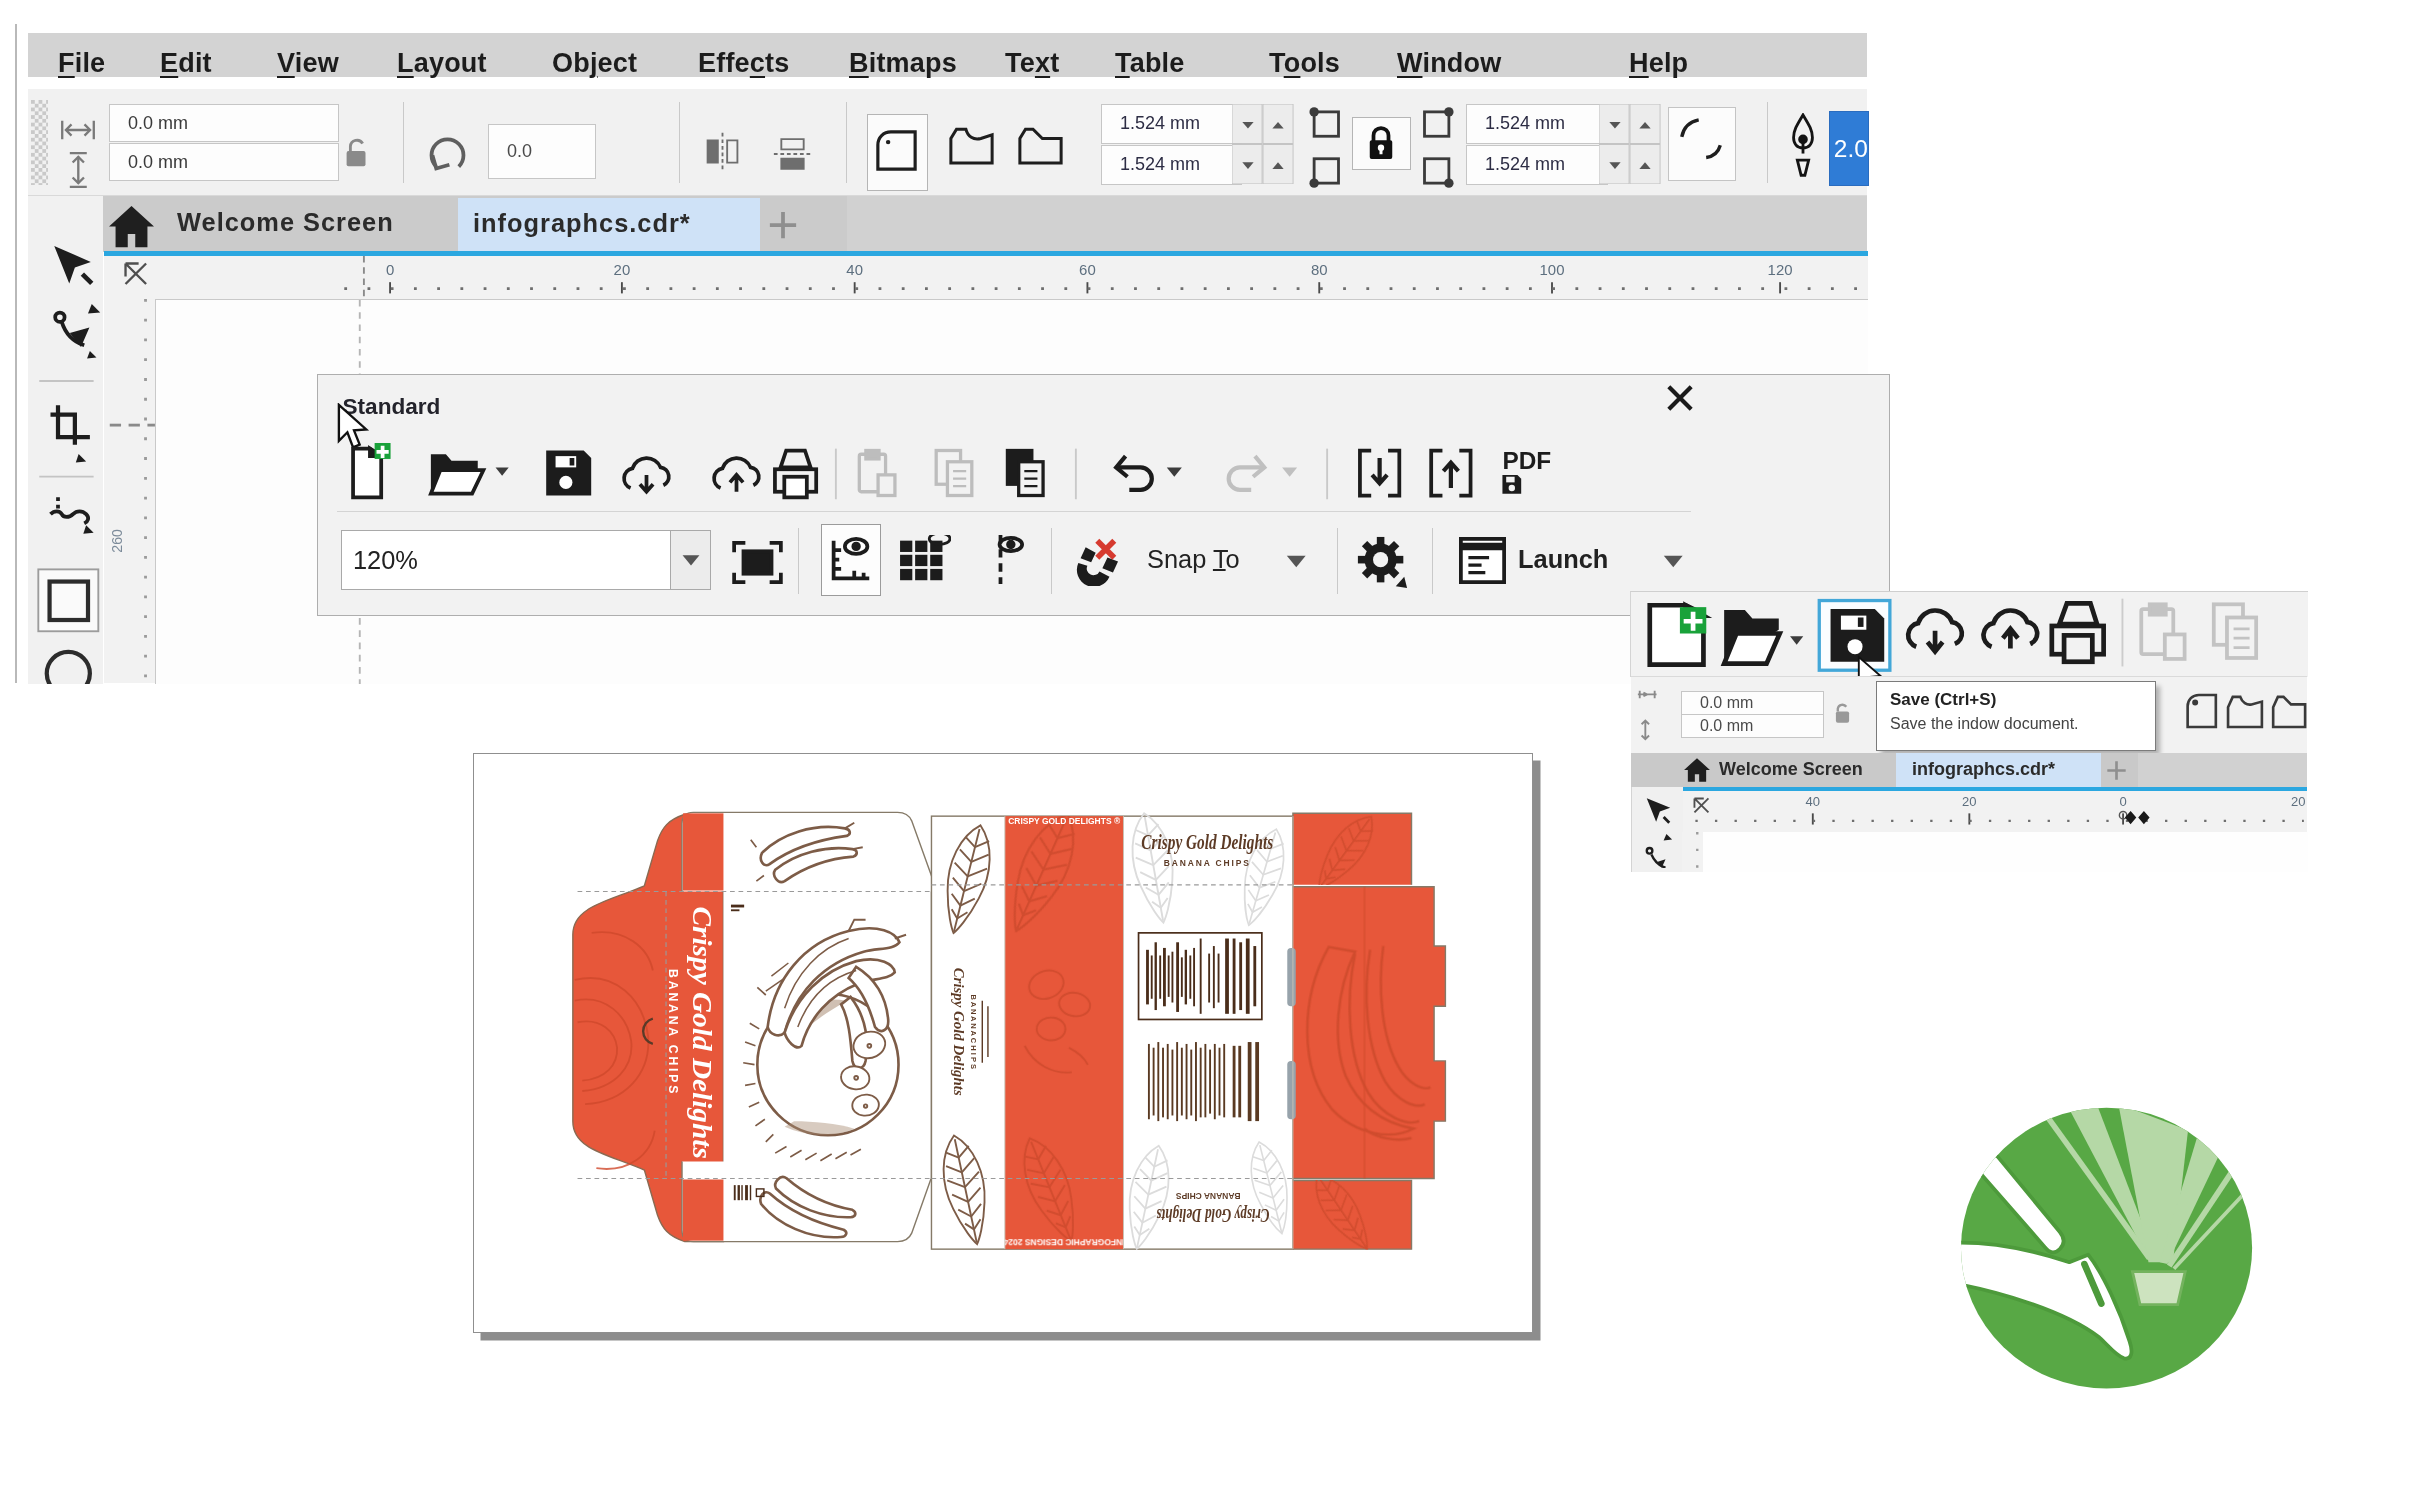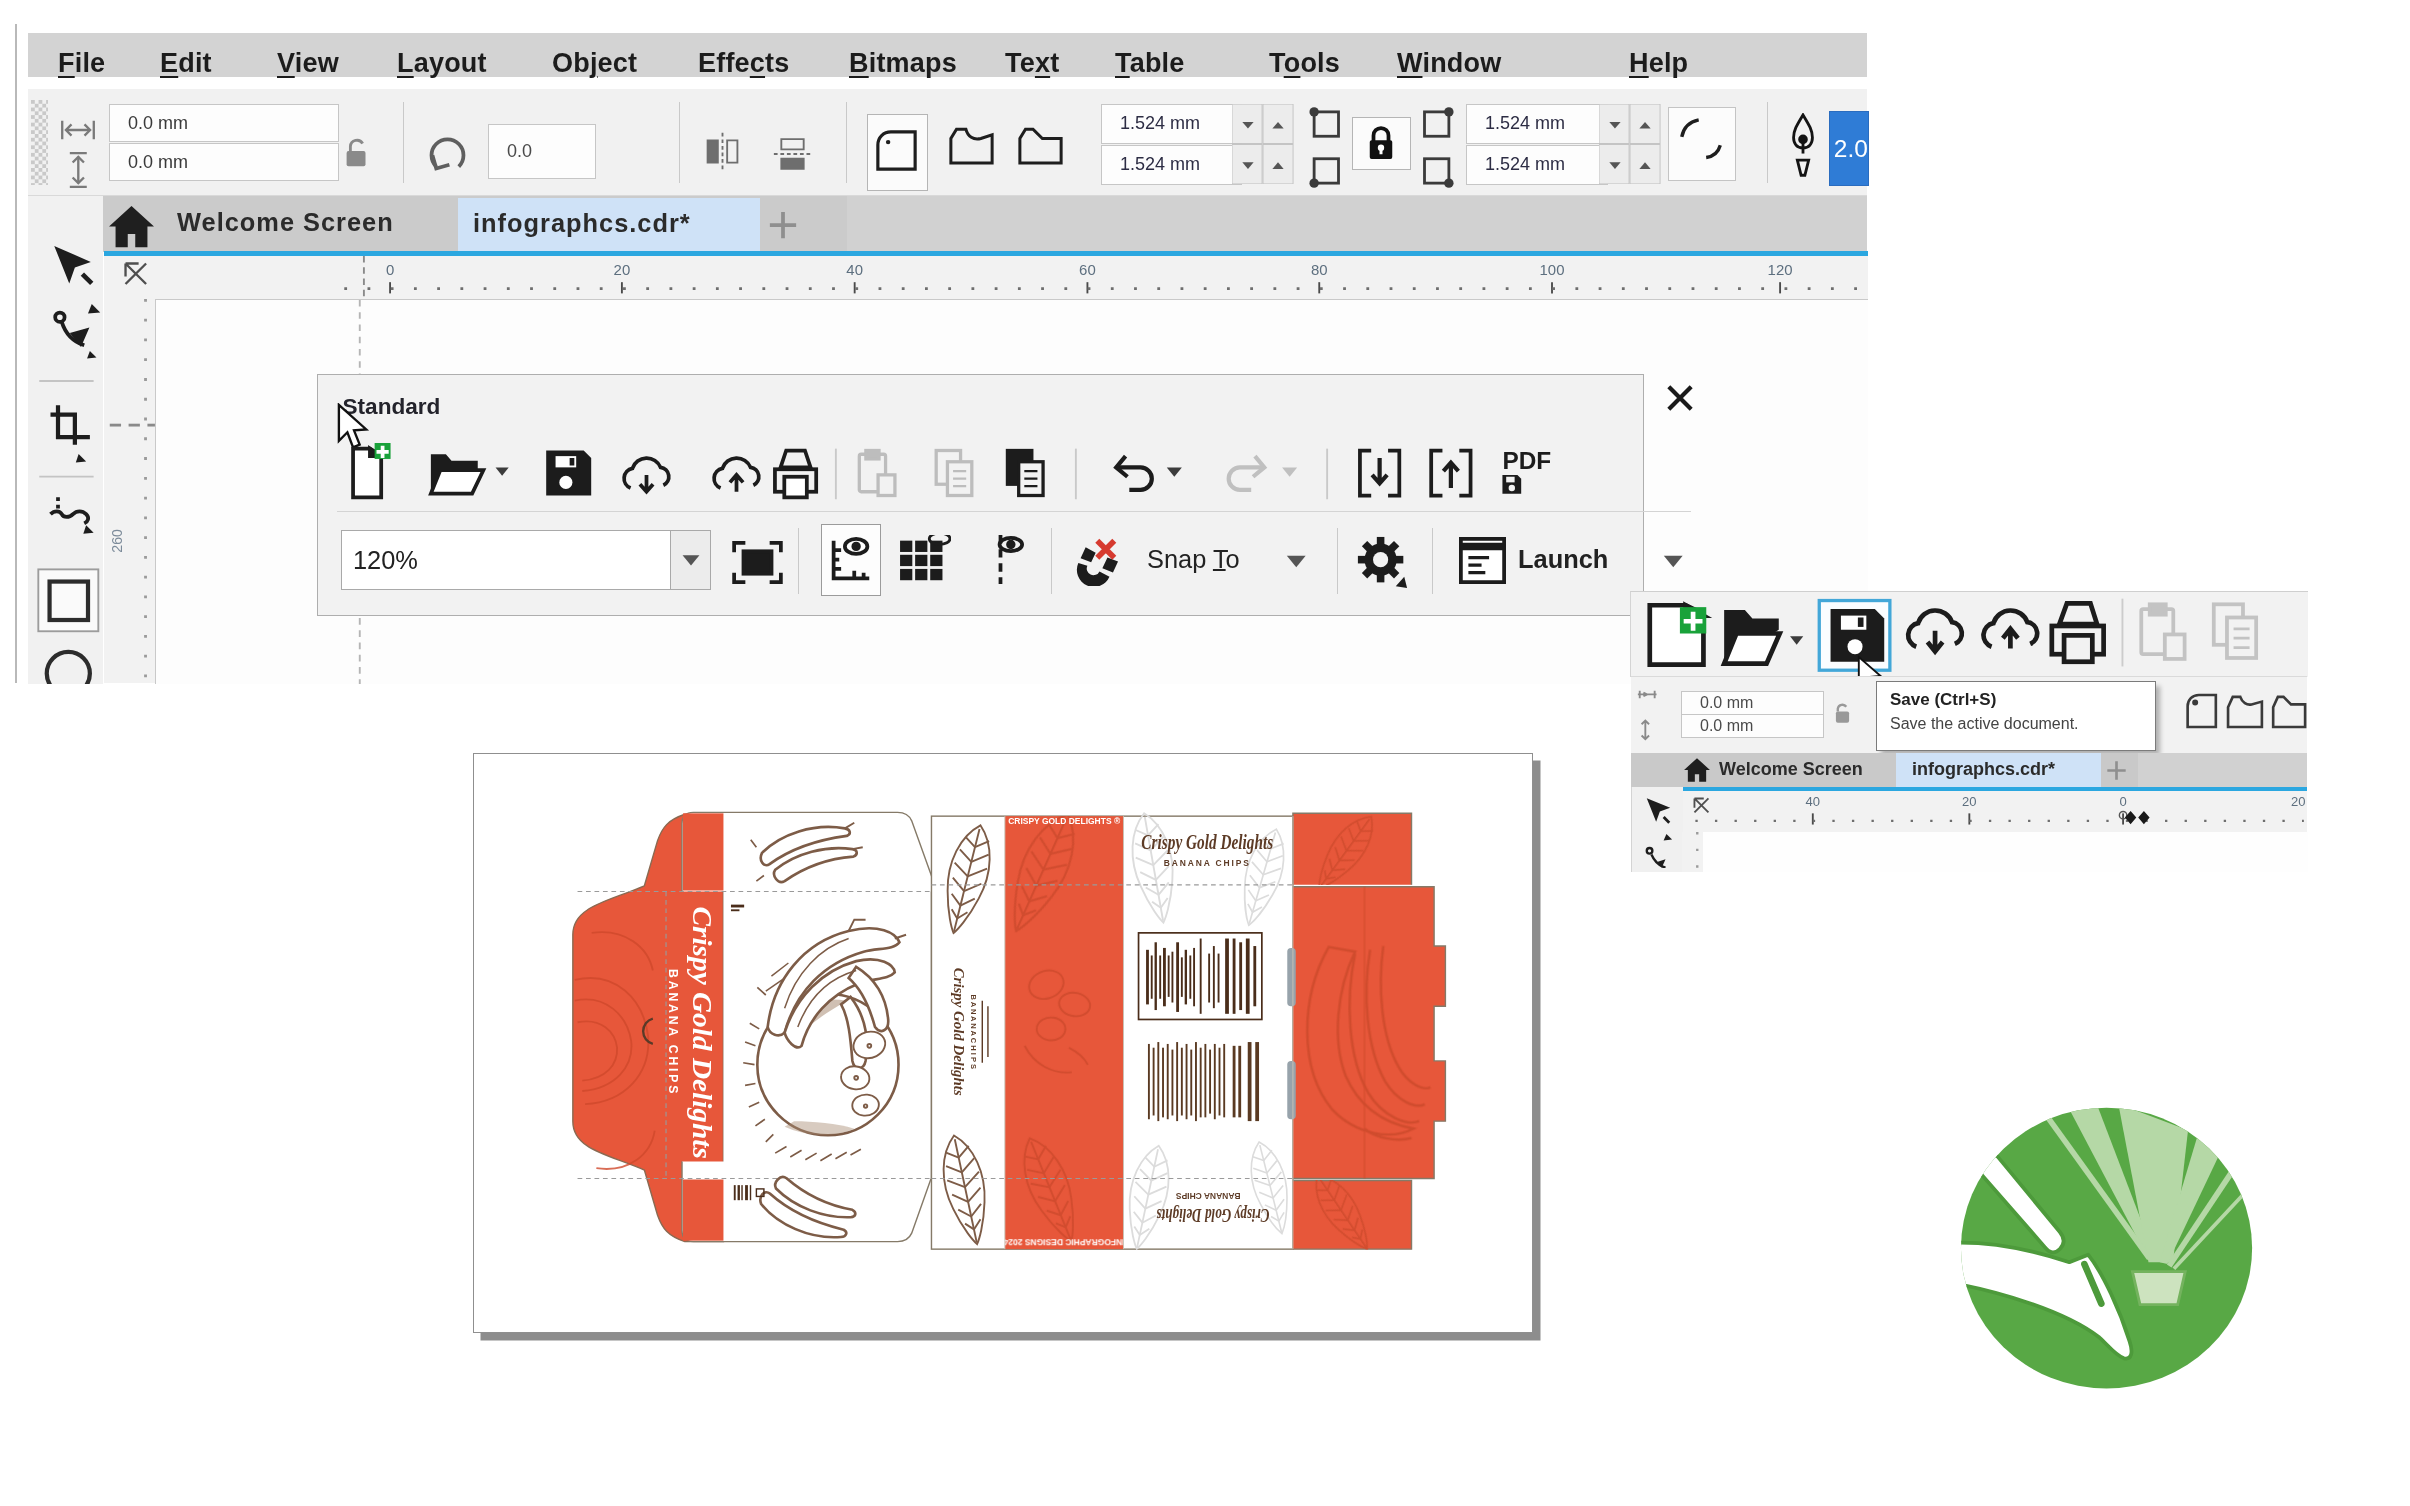--- a/index.html
+++ b/index.html
@@ -15,21 +15,21 @@
 .fld{position:absolute;background:#fdfdfd;border:0.9px solid #c6c6c6;color:#3a3a3a;font-size:18px;line-height:36px;padding-left:18px;box-sizing:border-box;margin-left:10px;}
 .sep{position:absolute;width:0.9px;background:#c9c9c9;}
 #tabbar{left:28px;top:196px;width:1839px;height:56px;background:#cbcbcb;}
 #cyanline{left:104px;top:251px;width:1764px;height:4.7px;background:#2ba7e0;}
 #ruler{left:104px;top:256px;width:1764px;height:43px;background:#f2f2f2;}
 #vruler{left:104px;top:299px;width:52px;height:384px;background:#f2f2f2;}
 #toolbar{left:28px;top:196px;width:75px;height:488px;background:#f1f1f1;}
 #canvas{left:155px;top:299px;width:1712px;height:384px;background:#fdfdfd;border-top:0.9px solid #c9c9c9;border-left:0.9px solid #c9c9c9;}
 #checker{left:28px;top:196px;width:73px;height:56px;background:#ededed;}
 
-#dlg{left:317px;top:374px;width:1327px;height:242px;background:#f2f2f2;border:1.9px solid #aeaeae;box-sizing:border-box;}
+#dlg{left:317px;top:374px;width:1573px;height:242px;background:#f2f2f2;border:1.9px solid #aeaeae;box-sizing:border-box;}
 
 #frag{left:1630px;top:591px;width:677px;height:281px;}
 
 #page{left:473px;top:753px;width:1060px;height:580px;background:#fff;border:0.9px solid #8f8f8f;box-shadow:7.5px 7.5px 0 #8d8d8d;box-sizing:border-box;}
 </style>
 </head>
 <body>
 <div id="stage">
   <div id="appleft" class="abs"></div>
   <div id="menubar" class="abs">
@@ -572,21 +572,21 @@
         <g fill="none" stroke="#3a3a3a" stroke-width="2.8">
           <path d="M36 38H6V16C6 9 11 4 18 4h18z"></path>
           <circle cx="14" cy="12" r="1.8" fill="#3a3a3a"></circle>
           <path d="M85 38H49V17L54 6h8c2 6 7 9 12 8l11-3z"></path>
           <path d="M131 38H97V17l5-11h6l8 8h15z"></path>
         </g>
       </svg>
 
     <div class="abs" style="left:246px;top:90px;width:280px;height:70px;background:#fff;border:1.9px solid #7b7b7b;box-shadow:4.7px 4.7px 4.7px rgba(0,0,0,.28);box-sizing:border-box">
       <div style="margin:7.5px 0 0 13px;font-size:17px;font-weight:bold;color:#222">Save (Ctrl+S)</div>
-      <div style="margin:5.6px 0 0 13px;font-size:16px;color:#444">Save the active document.</div>
+      <div style="margin:5.6px 0 0 13px;font-size:16px;color:#444">Save the indow document.</div>
     </div>
 
     <div class="abs" style="left:0.9px;top:162px;width:676px;height:34px;background:#c9c9c9"></div>
     <div class="abs" style="left:508px;top:162px;width:169px;height:34px;background:#d1d1d1"></div>
     <svg class="abs" style="left:53px;top:166px" width="28" height="26" viewBox="0 0 52 48">
         <path d="M26 2L2 24h7v22h13V32h8v14h13V24h7z" fill="#1f1f1f"></path>
       </svg>
     <div class="abs" style="left:89px;top:162px;width:188px;height:34px;font-size:18px;font-weight:600;color:#2b2b2b;line-height:32px;">Welcome Screen</div>
     <div class="abs" style="left:266px;top:162px;width:205px;height:34px;background:#cfe2f7"></div>
     <div class="abs" style="left:282px;top:162px;width:188px;height:34px;font-size:18px;font-weight:600;color:#2b2b2b;line-height:32px;">infographcs.cdr*</div>

